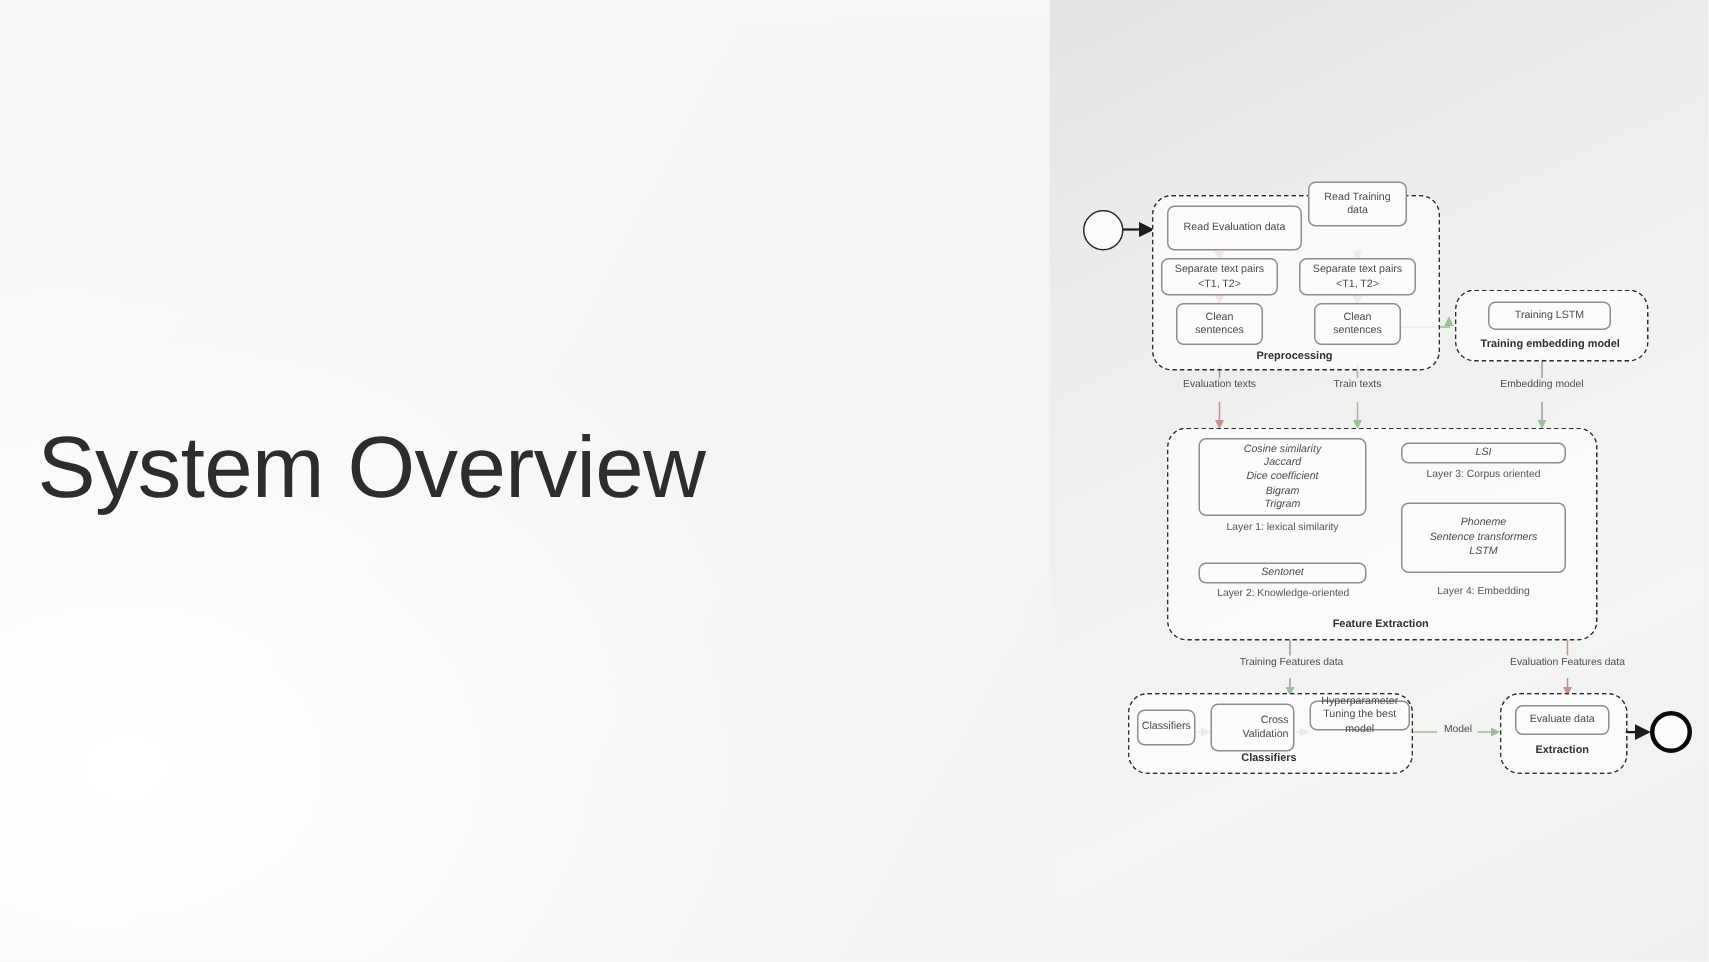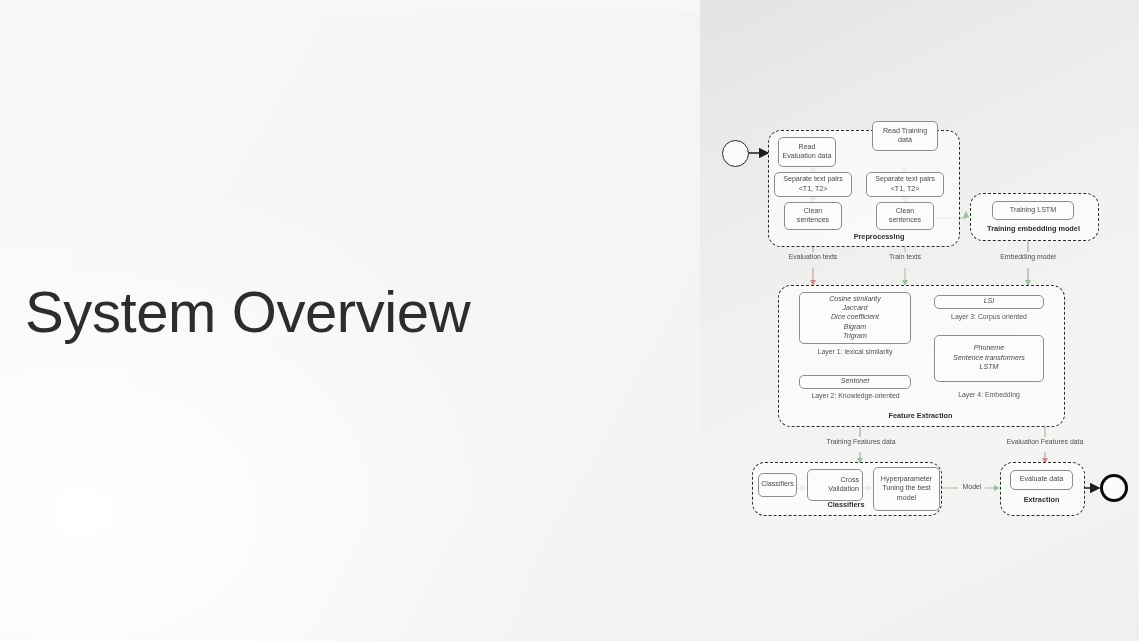--- a/index.html
+++ b/index.html
@@ -116,28 +116,28 @@
         <line x1="240" y1="488" x2="258" y2="488" stroke="#9cbf9c" stroke-width="1"></line>
         <line x1="285" y1="488" x2="299" y2="488" stroke="#9cbf9c" stroke-width="1" marker-end="url(#arG)"></line>
 
         <line x1="383" y1="488" x2="399" y2="488" stroke="#1d1d1d" stroke-width="1.5" marker-end="url(#arK)"></line>
       </svg>
 
       <div class="circ start" style="left:22px;top:140px;width:27px;height:27px;"></div>
       <div class="circ end" style="left:400px;top:474px;width:28px;height:28px;"></div>
 
       <div class="dashbox" style="left:68px;top:130px;width:190px;height:115px;"></div>
-      <div class="node" style="left:78px;top:137px;width:58px;height:30px;text-align:center;">Read Evaluation data</div>
+      <div class="node" style="left:78px;top:137px;width:90px;height:30px;text-align:center;">Read Evaluation data</div>
       <div class="node" style="left:74px;top:172px;width:78px;height:25px;">Separate text pairs &lt;T1, T2&gt;</div>
       <div class="node" style="left:84px;top:202px;width:58px;height:28px;">Clean sentences</div>
 
       <div class="node" style="left:172px;top:121px;width:66px;height:30px;">Read Training data</div>
       <div class="node" style="left:166px;top:172px;width:78px;height:25px;">Separate text pairs &lt;T1, T2&gt;</div>
       <div class="node" style="left:176px;top:202px;width:58px;height:28px;">Clean sentences</div>
-      <div class="grouplabel" style="left:68px;top:232px;width:190px;margin-left:16px;">Preprocessing</div>
+      <div class="grouplabel" style="left:68px;top:232px;width:190px;">Preprocessing</div>
 
       <div class="dashbox" style="left:270px;top:193px;width:127px;height:46px;"></div>
       <div class="node" style="left:292px;top:201px;width:82px;height:19px;">Training LSTM</div>
       <div class="grouplabel" style="left:270px;top:224px;width:127px;">Training embedding model</div>
 
       <div class="edgelabel" style="left:63px;top:253px;width:100px;">Evaluation texts</div>
       <div class="edgelabel" style="left:165px;top:253px;width:80px;">Train texts</div>
       <div class="edgelabel" style="left:278px;top:253px;width:100px;">Embedding model</div>
 
       <div class="dashbox" style="left:78px;top:285px;width:285px;height:140px;"></div>
@@ -161,21 +161,21 @@
       <div class="caption" style="left:239px;top:391px;width:100px;">Layer 4: Embedding</div>
 
       <div class="grouplabel" style="left:78px;top:411px;width:285px;">Feature Extraction</div>
 
       <div class="edgelabel" style="left:105px;top:438px;width:112px;">Training Features data</div>
       <div class="edgelabel" style="left:281px;top:438px;width:128px;">Evaluation Features data</div>
 
       <div class="dashbox" style="left:52px;top:462px;width:188px;height:52px;"></div>
       <div class="node" style="left:58px;top:473px;width:39px;height:24px;">Classifiers</div>
       <div class="node" style="left:107px;top:469px;width:56px;height:32px;text-align:right;">Cross Validation</div>
-      <div class="node" style="left:173px;top:467px;width:67px;height:44px;">Hyperparameter Tuning the best model</div>
+      <div class="node" style="left:173px;top:467px;width:67px;height:20px;">Hyperparameter Tuning the best model</div>
       <div class="grouplabel" style="left:52px;top:500px;width:188px;">Classifiers</div>
 
       <div class="edgelabel" style="left:248px;top:483px;width:48px;">Model</div>
 
       <div class="dashbox" style="left:300px;top:462px;width:83px;height:52px;"></div>
       <div class="node" style="left:310px;top:470px;width:63px;height:20px;">Evaluate data</div>
       <div class="grouplabel" style="left:300px;top:495px;width:83px;">Extraction</div>
 
     </div>
   </div>

